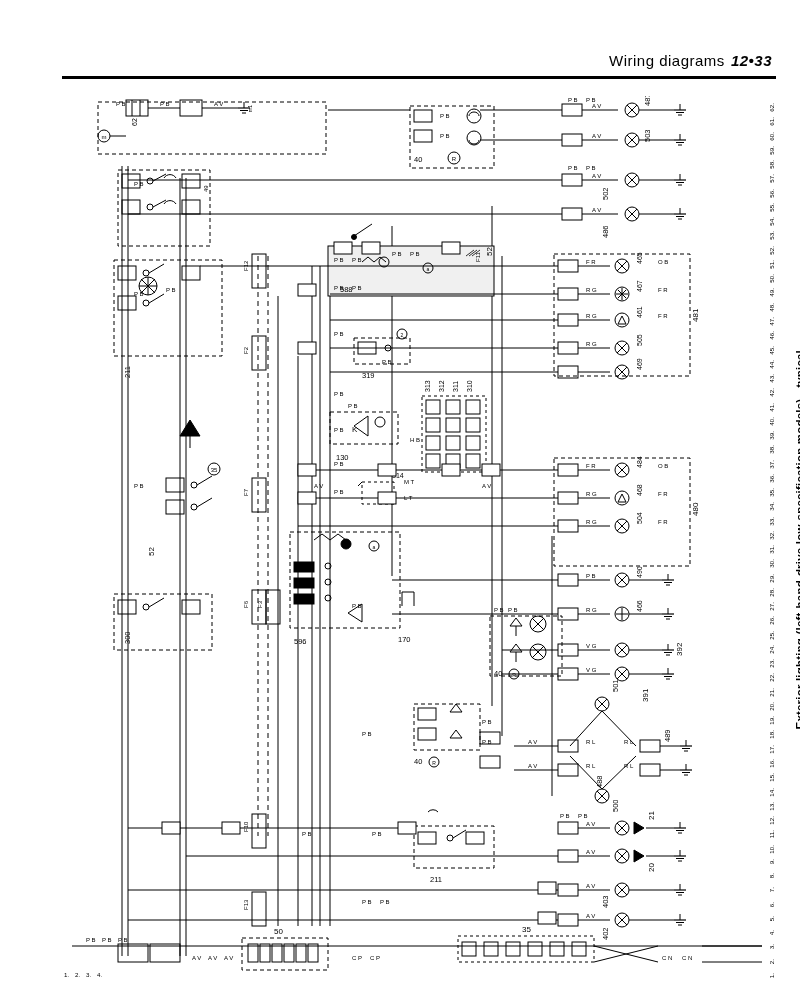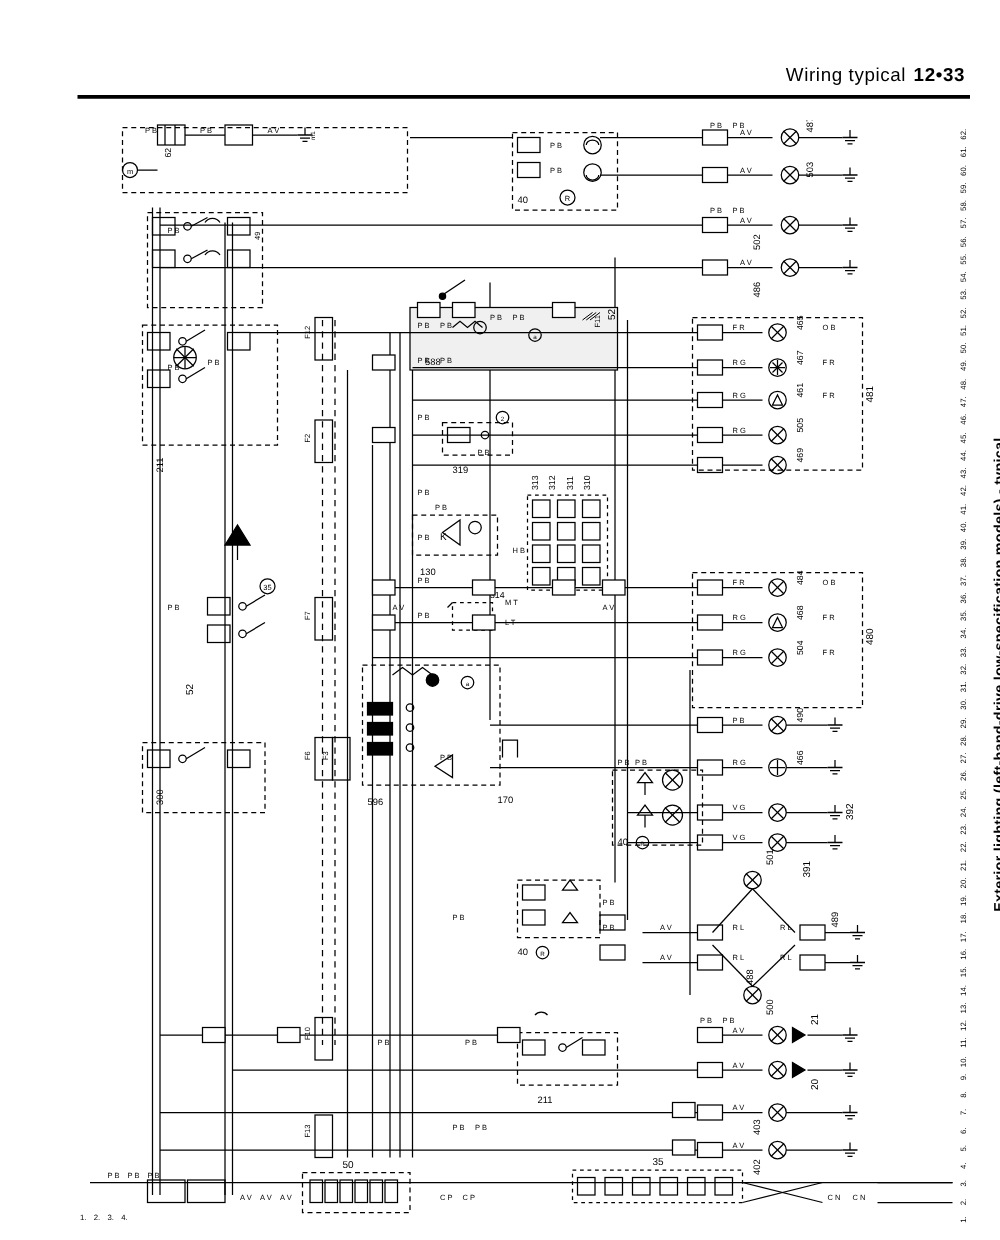--- a/index.html
+++ b/index.html
@@ -30,20 +30,21 @@
     letter-spacing: 0.5px;
     font-family: "Liberation Sans", sans-serif;
   }
   .header .title {
     font-size: 15px;
   }
   .header .pageno {
     font-weight: bold;
     font-size: 15px;
     margin-left: 6px;
+    font-style: italic;
   }
   .header-rule {
     position: absolute;
     left: 62px;
     right: 24px;
     top: 76px;
     height: 3px;
     background: #000;
   }
 
@@ -104,21 +105,21 @@
     height: 12px;
     width: 712px;
   }
 </style>
 </head>
 <body>
 
 <div class="page">
 
   <div class="header">
-    <span class="title">Wiring typical</span><span class="pageno">12•33</span>
+    <span class="title">Wiring diagrams</span><span class="pageno">12•33</span>
   </div>
   <div class="header-rule"></div>
 
   <div class="side-caption">Exterior lighting (left-hand-drive low-specification models) - typical</div>
 
   <div class="diagram">
     <svg class="sheet" viewBox="0 0 712 884" xmlns="http://www.w3.org/2000/svg">
       <defs>
         <g id="lamp">
           <circle cx="0" cy="0" r="7" fill="none" stroke="#000" stroke-width="1"></circle>

